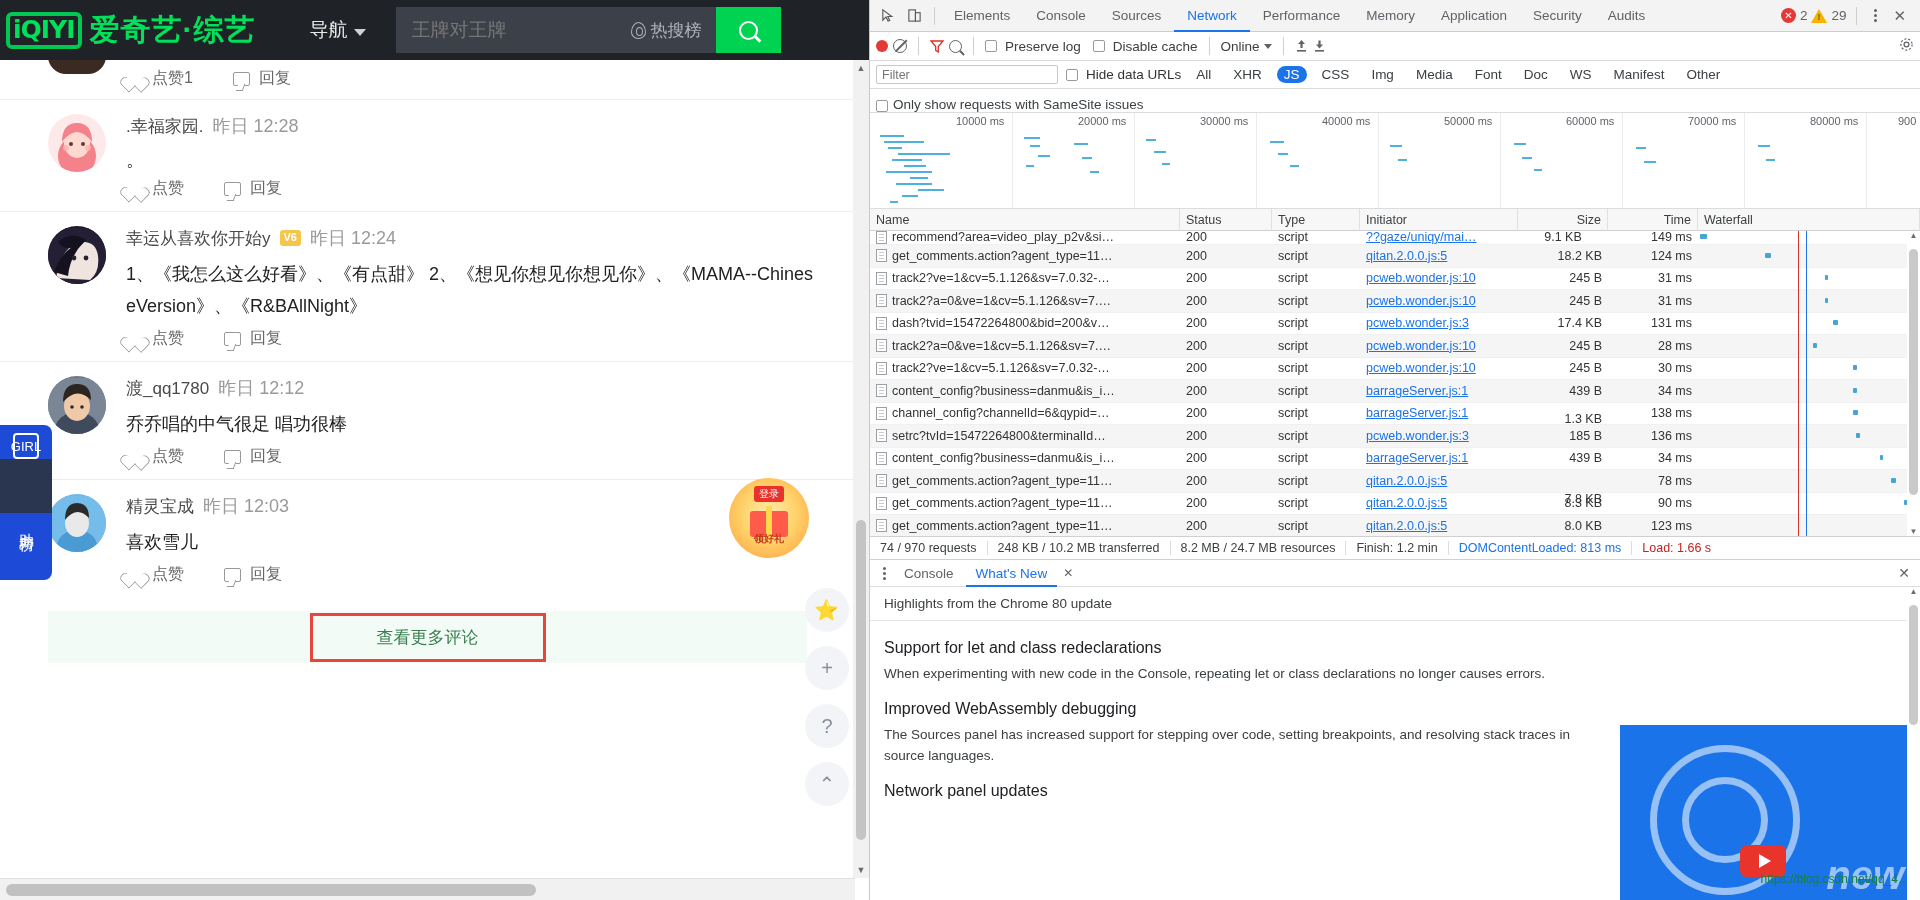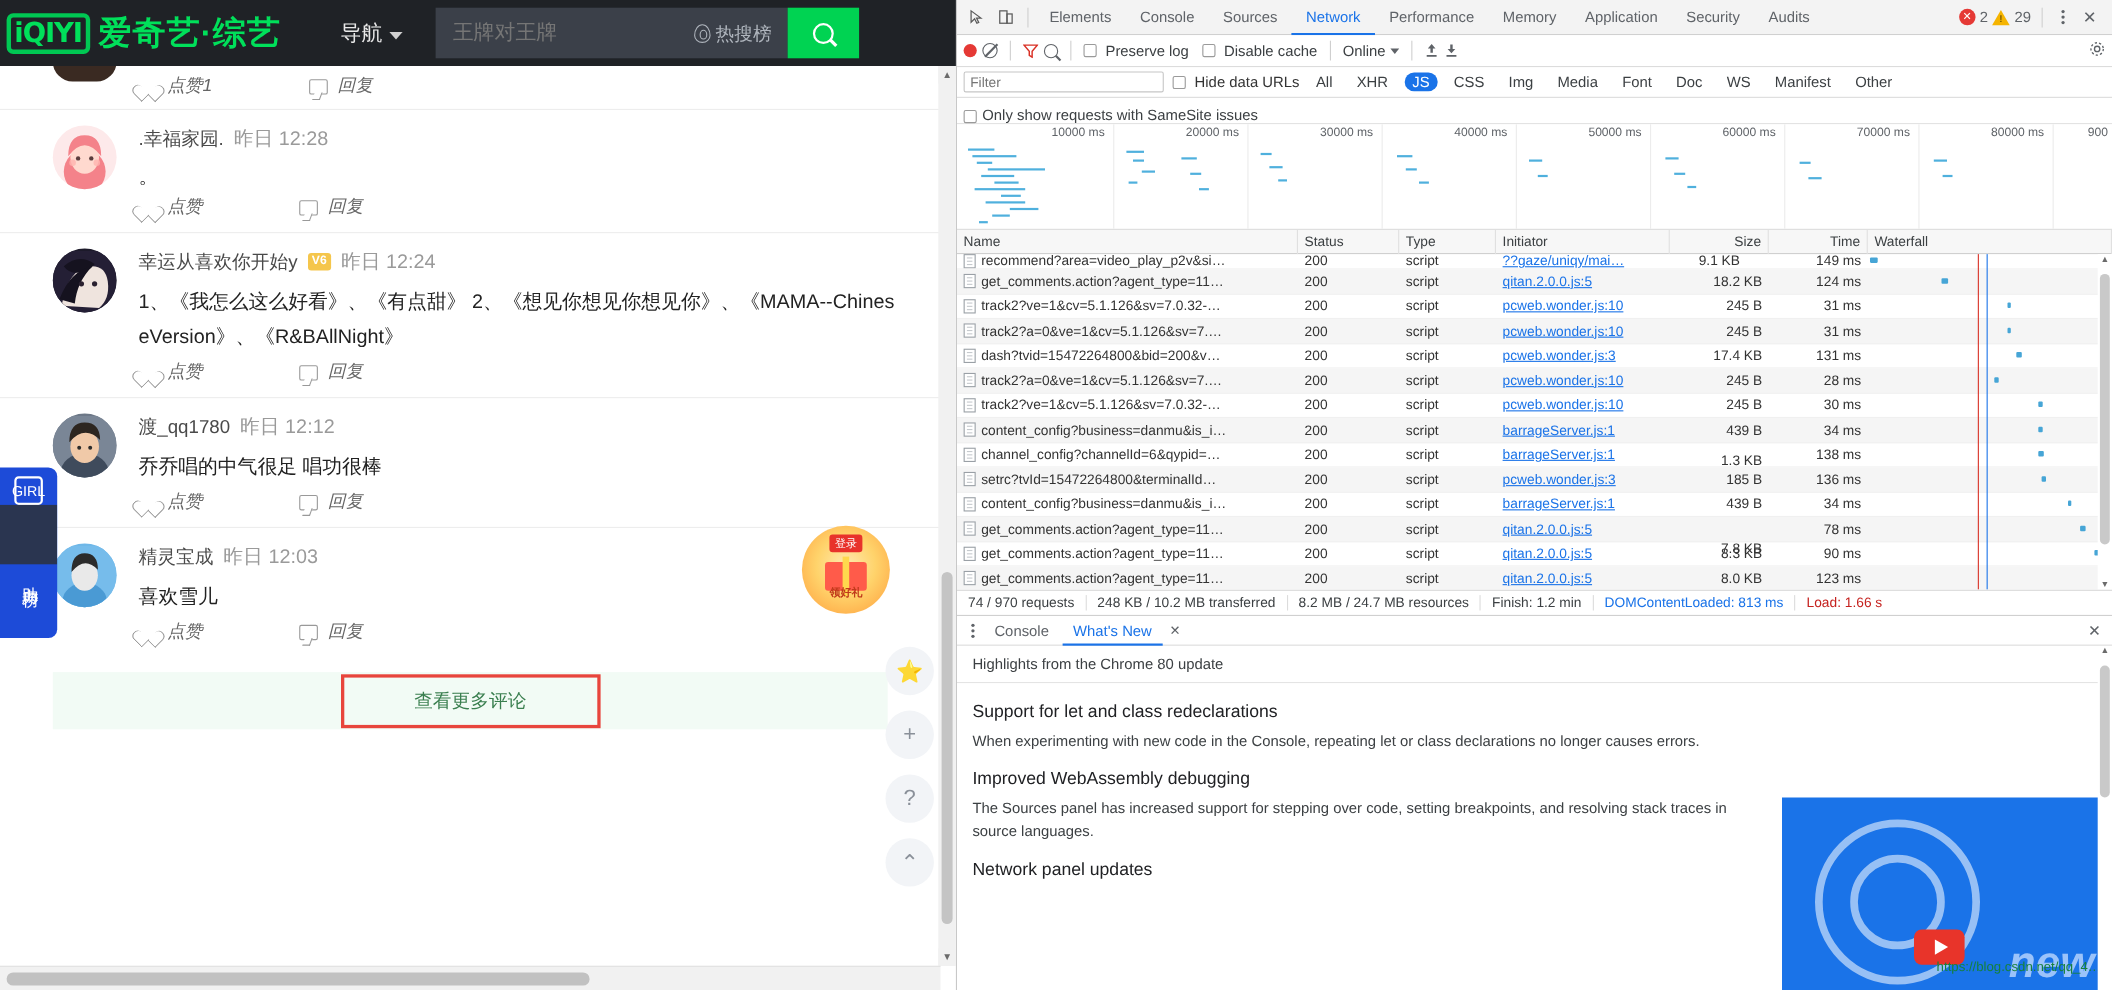--- a/index.html
+++ b/index.html
@@ -54,21 +54,21 @@
   .av4{background:#6d7887;}
   .av5{background:#6fb7e8;}
   .av-face{position:absolute;left:50%;top:54%;transform:translate(-50%,-50%);}
   .cbody{flex:1 1 auto; min-width:0;}
   .cname-row{display:flex;align-items:center;gap:9px;}
   .cname{font-size:17px;color:#4a4a4a;}
   .ctime{font-size:18px;color:#9a9a9a;}
   .vbadge{background:#f5c64c;color:#fff;font-size:11px;border-radius:3px;padding:1px 4px;line-height:1.2;font-weight:bold;}
   .ctext{font-size:18px;color:#222;line-height:32px;margin:8px 0 6px 0; word-break:break-all;}
   .cdot{font-size:18px;color:#222;margin:10px 0 4px 0;}
-  .cactions{display:flex;gap:88px;margin-top:6px;padding-bottom:6px;font-style:italic;}
+  .cactions{display:flex;gap:40px;margin-top:6px;padding-bottom:6px;}
   .act{display:flex;align-items:center;gap:9px;color:#666;font-size:16px;cursor:pointer;}
   .heart{width:17px;height:15px;position:relative;display:inline-block;}
   .heart:before,.heart:after{content:"";position:absolute;top:0;width:8.5px;height:13px;background:transparent;border:1.6px solid #999;border-radius:8.5px 8.5px 0 0;}
   .heart:before{left:8.2px;border-left:none;transform:rotate(45deg);transform-origin:0 100%;}
   .heart:after{left:0;border-right:none;transform:rotate(-45deg);transform-origin:100% 100%;}
   .bubble{width:17px;height:14px;border:1.6px solid #999;border-radius:2px;position:relative;display:inline-block;}
   .bubble:after{content:"";position:absolute;left:3px;bottom:-6px;width:6px;height:6px;border-right:1.6px solid #999;border-bottom:1.6px solid #999;transform:skewX(-20deg);background:#fff;}
 
   
   .promo{position:absolute; right:60px; top:478px; width:80px;height:80px;border-radius:50%;

